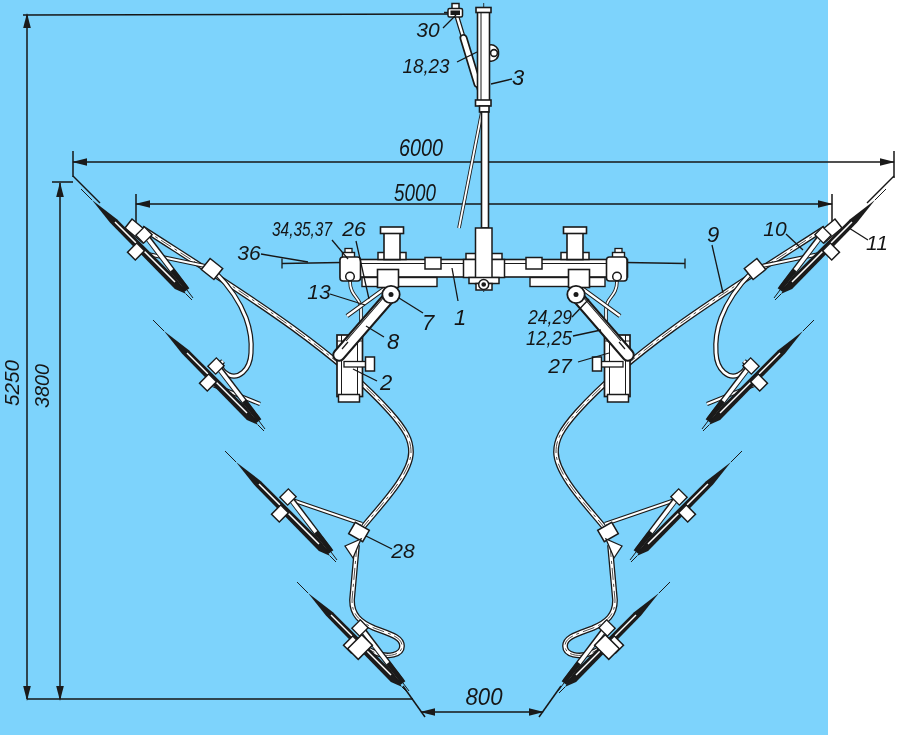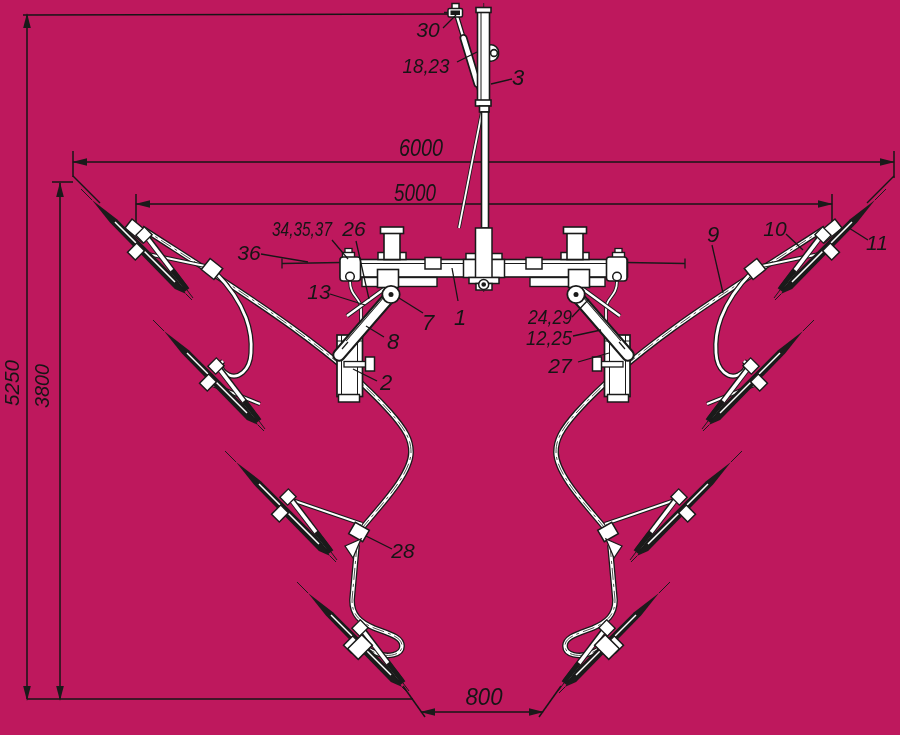--- a/index.html
+++ b/index.html
@@ -1,16 +1,16 @@
 <!DOCTYPE html>
 <html><head>
 <meta charset="utf-8">
 <style>
   html,body{margin:0;padding:0;background:#fff;}
-  .wrap{width:900px;height:735px;position:relative;background:#be185d;}
+  .wrap{width:828px;height:735px;position:relative;background:#7dd3fc;}
   svg{display:block;}
   text{font-family:"Liberation Sans",sans-serif;font-style:italic;fill:#151515;}
 </style>
 </head>
 <body>
 <div class="wrap">
 <svg width="900" height="735" viewBox="0 0 900 735">
 <defs>
 
 <g id="blade">

